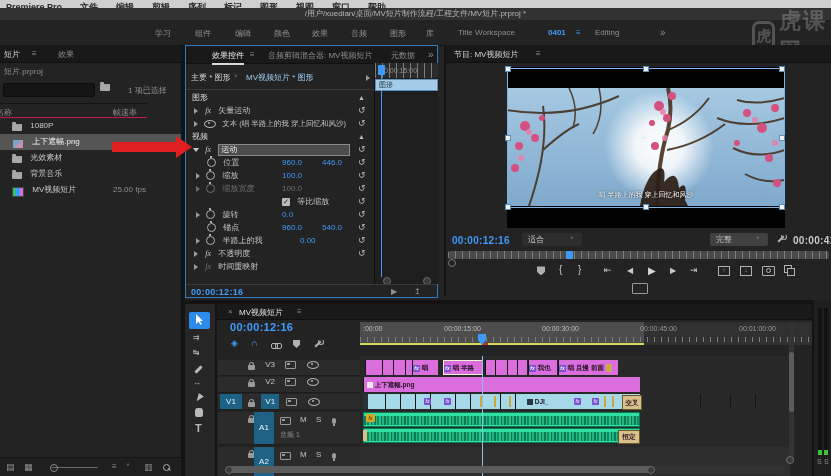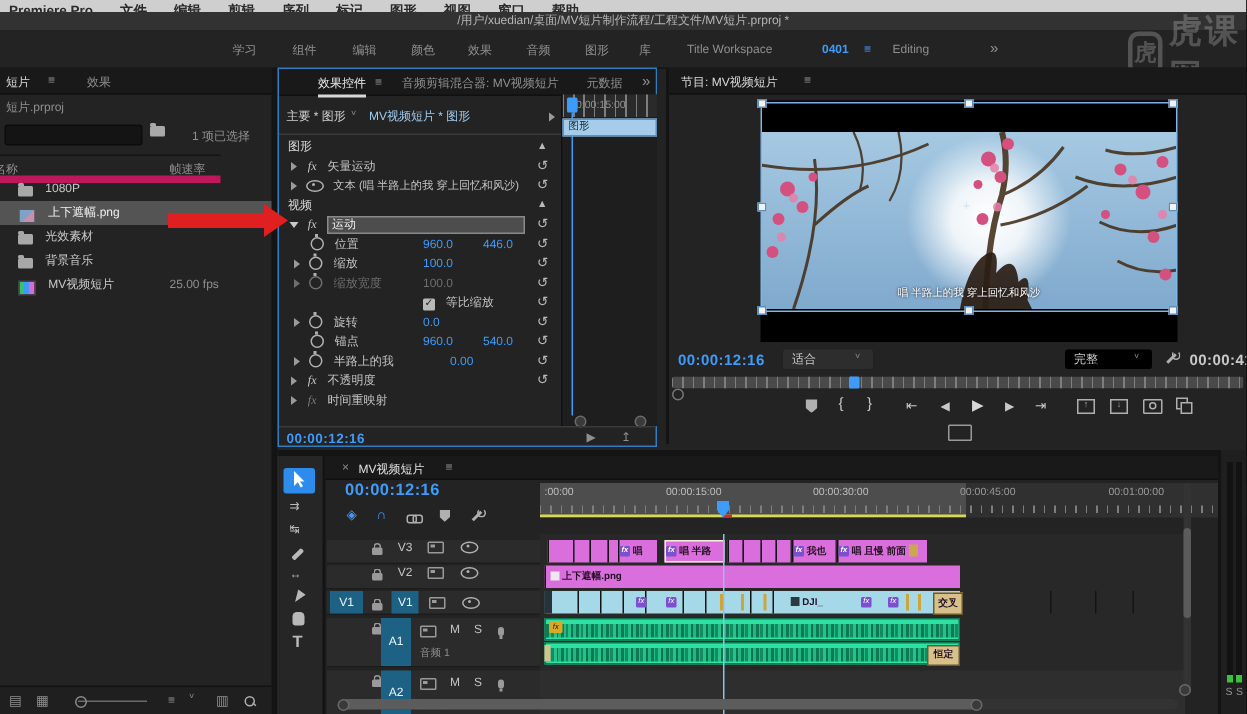--- a/index.html
+++ b/index.html
@@ -114,21 +114,21 @@
       <span class="p" style="left:4px;top:4px;color:#d8d8d8;">短片</span>
       <span class="p dim" style="left:32px;top:4px;">≡</span>
       <span class="p dim" style="left:58px;top:4px;">效果</span>
     </div>
     <span class="p dim" style="left:4px;top:21px;">短片.prproj</span>
 
     <div class="p" style="left:3px;top:38px;width:90px;height:12px;background:#141414;border:1px solid #0c0c0c;border-radius:2px;"></div>
     <span class="p" style="left:100px;top:38px;"><span class="folder"></span></span>
     <span class="p dim" style="left:128px;top:40px;">1 项已选择</span>
 
-    <div class="p" style="left:0;top:58px;width:147px;height:13px;border-top:1px solid #141414;border-bottom:5px solid #be185d;overflow:hidden;">
+    <div class="p" style="left:0;top:58px;width:147px;height:13px;border-top:1px solid #141414;border-bottom:1px solid #be185d;overflow:hidden;">
       <span class="p dim" style="left:-4px;top:3px;">名称</span>
       <span class="p dim" style="left:113px;top:3px;">帧速率</span>
       <span class="p dim" style="left:150px;top:3px;font-size:7px;">∧</span>
     </div>
 
     <div class="p" style="left:0;top:73px;width:181px;height:16px;line-height:16px;">
       <span class="folder" style="margin:4px 0 0 12px;"></span>
       <span style="margin-left:6px;color:#c9c9c9;">1080P</span>
     </div>
     <div class="p" style="left:0;top:89px;width:181px;height:16px;line-height:16px;background:#545454;">
@@ -353,21 +353,21 @@
       <span class="hdl" style="left:136px;top:137px;"></span>
       <span class="hdl" style="left:272px;top:137px;"></span>
       <span class="p" style="left:135px;top:66px;color:#cfe4f5;font-size:8px;">+</span>
     </div>
 
     <span class="p blue tc" style="left:6px;top:190px;font-size:10px;">00:00:12:16</span>
     <div class="p" style="left:76px;top:188px;width:60px;height:13px;background:#2d2d2d;border-radius:2px;">
       <span style="margin-left:6px;line-height:13px;color:#c9c9c9;">适合</span>
       <span class="p dim" style="left:48px;top:2px;font-size:6px;">˅</span>
     </div>
-    <div class="p" style="left:264px;top:188px;width:58px;height:13px;background:#000000;border-radius:2px;">
+    <div class="p" style="left:264px;top:188px;width:58px;height:13px;background:#404040;border-radius:2px;">
       <span style="margin-left:6px;line-height:13px;color:#c9c9c9;">完整</span>
       <span class="p dim" style="left:46px;top:2px;font-size:6px;">˅</span>
     </div>
     <span class="p" style="left:330px;top:189px;"><span class="wrench"></span></span>
     <span class="p tc tx" style="left:347px;top:190px;font-size:10px;color:#c9c9c9;">00:00:41:2</span>
 
     <div class="p tickbar" style="left:2px;top:206px;width:381px;height:8px;background-color:#4a4a4a;border-radius:2px;"></div>
     <div class="p" style="left:120px;top:206px;width:7px;height:8px;background:#3f9bfa;border-radius:1px;"></div>
     <span class="p" style="left:2px;top:214px;width:6px;height:6px;border:1px solid #777;border-radius:50%;"></span>
 

